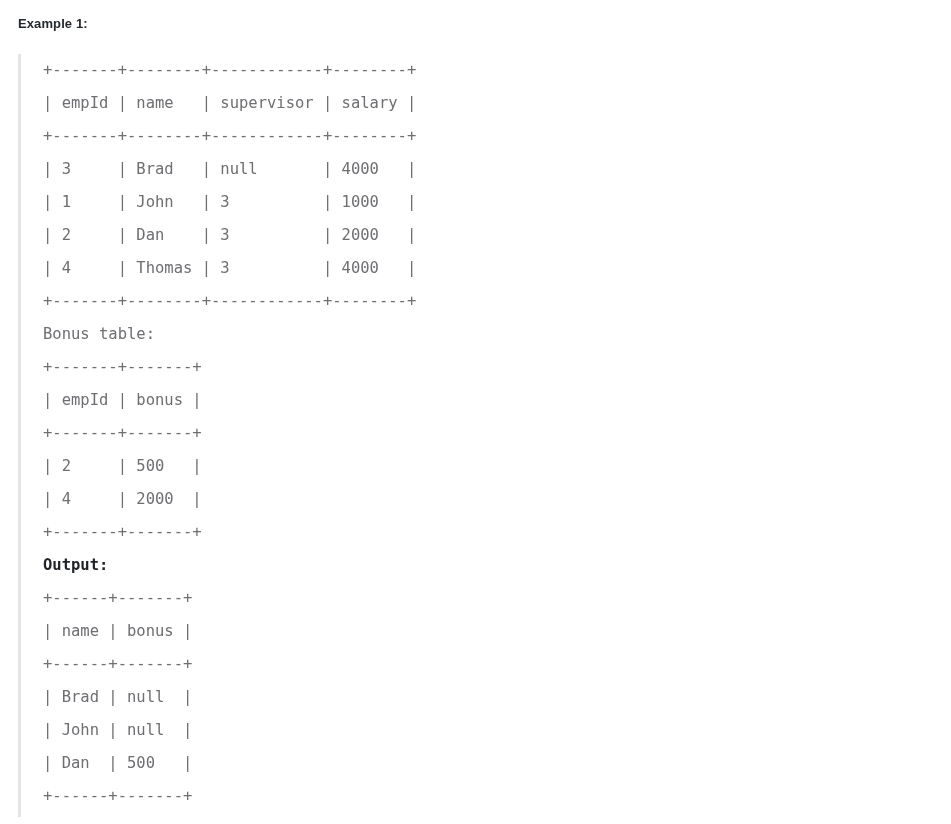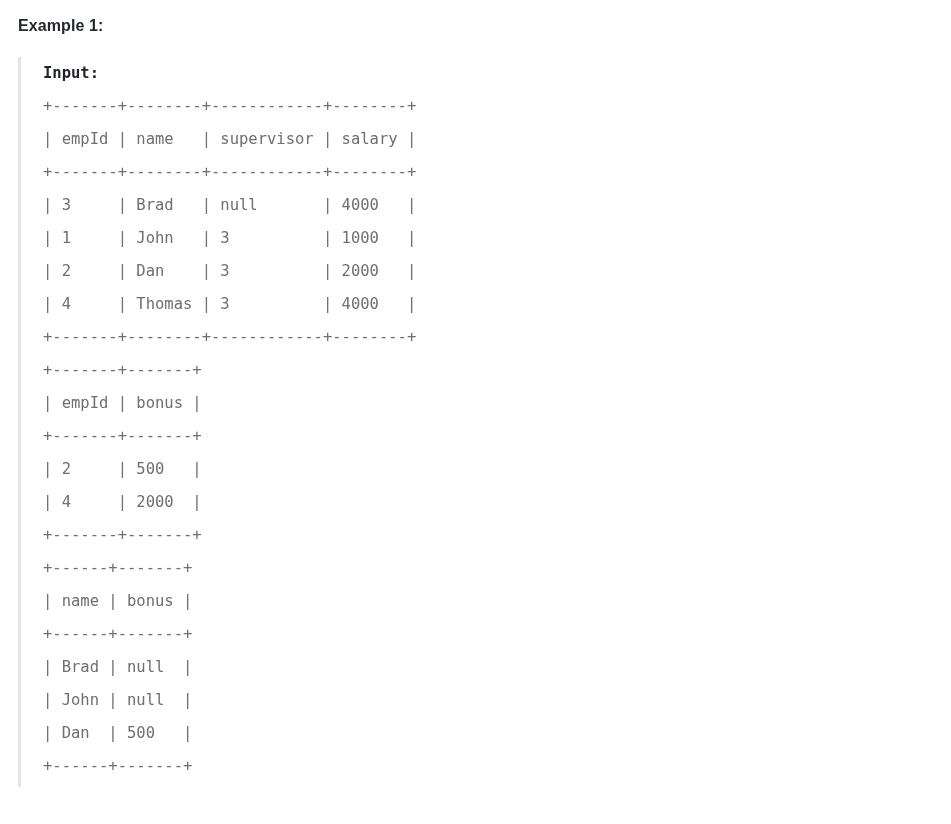--- a/index.html
+++ b/index.html
@@ -12,21 +12,21 @@
     height: 824px;
     font-family: "Liberation Sans", sans-serif;
     overflow: hidden;
   }
   .page {
     padding: 16px 0 0 18px;
     box-sizing: border-box;
   }
   .example-heading {
     font-family: "Liberation Sans", sans-serif;
-    font-size: 16px;
+    font-size: 13px;
     font-weight: bold;
     color: #24292f;
     letter-spacing: 0.1px;
     margin: 0 0 22px 0;
     line-height: 1.2;
   }
   .blockquote {
     border-left: 3px solid #e3e4e6;
     padding: 0 0 4px 22px;
     margin: 0;
@@ -55,40 +55,41 @@
 </style>
 </head>
 <body>
 
 <div class="page">
 
   <div class="example-heading">Example 1:</div>
 
   <blockquote class="blockquote">
 
-    <div class="mono strong">Input:</div>
 
 
     <pre class="pre-block">+-------+--------+------------+--------+
 | empId | name   | supervisor | salary |
 +-------+--------+------------+--------+
 | 3     | Brad   | null       | 4000   |
 | 1     | John   | 3          | 1000   |
 | 2     | Dan    | 3          | 2000   |
 | 4     | Thomas | 3          | 4000   |
 +-------+--------+------------+--------+</pre>
 
+    <div class="mono">Bonus table:</div>
 
     <pre class="pre-block">+-------+-------+
 | empId | bonus |
 +-------+-------+
 | 2     | 500   |
 | 4     | 2000  |
 +-------+-------+</pre>
 
+    <div class="mono strong">Output:</div>
 
     <pre class="pre-block">+------+-------+
 | name | bonus |
 +------+-------+
 | Brad | null  |
 | John | null  |
 | Dan  | 500   |
 +------+-------+</pre>
 
   </blockquote>

